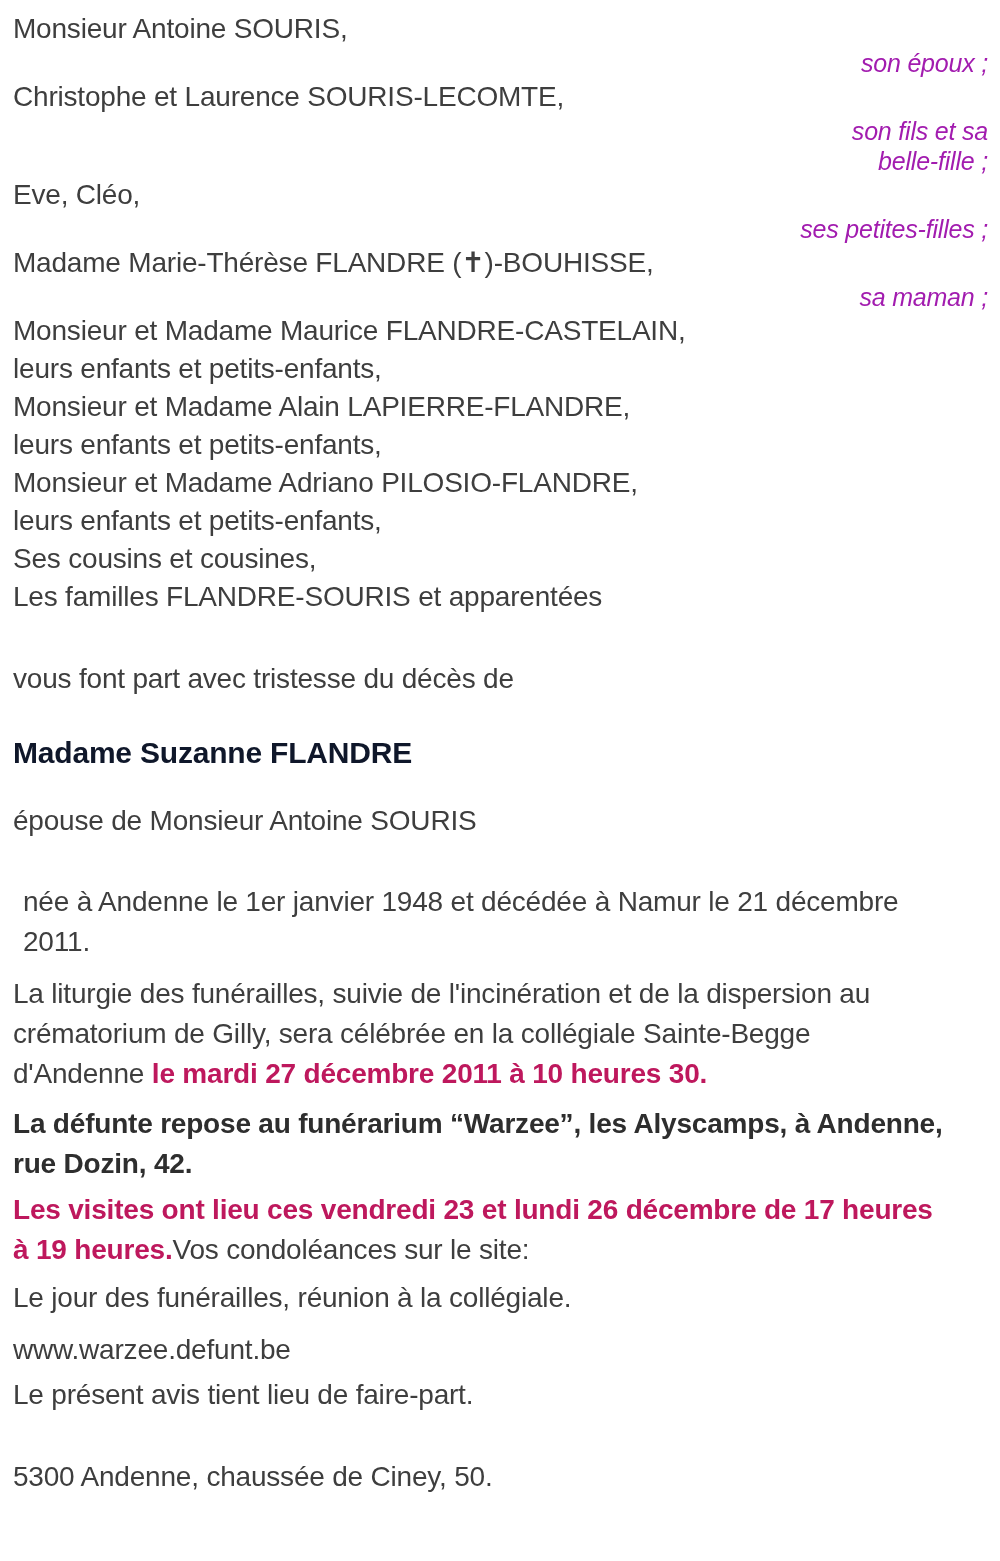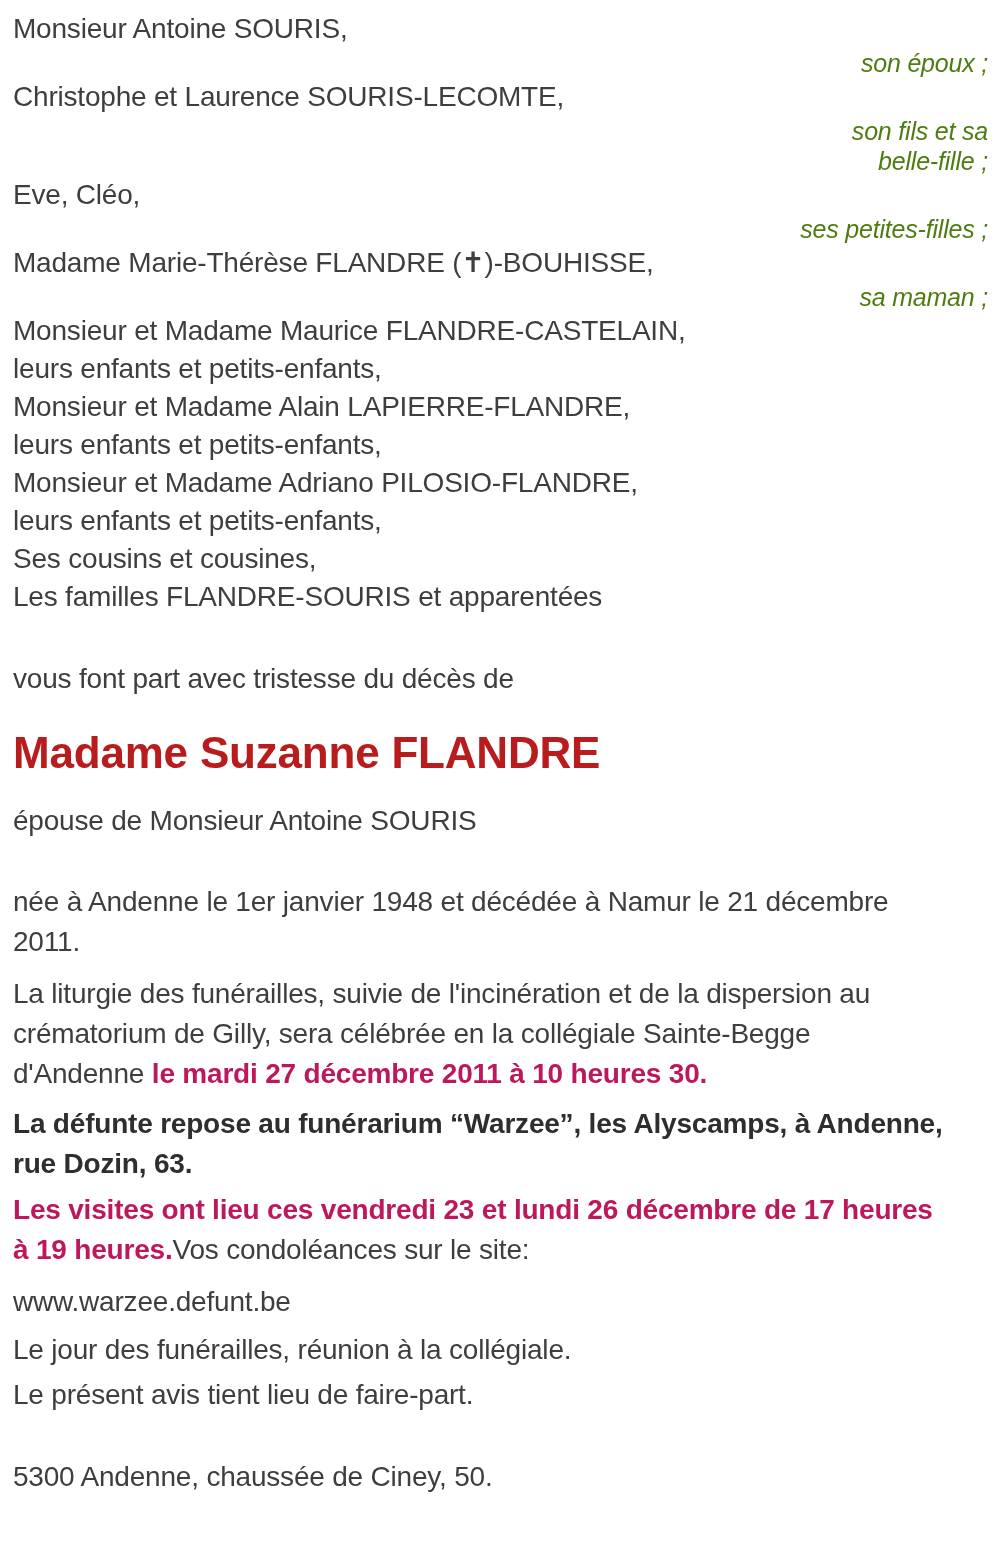--- a/index.html
+++ b/index.html
@@ -21,38 +21,38 @@
     font-size: 28px;
     line-height: 38px;
     white-space: pre-line;
   }
   .relation {
     font-size: 25px;
     line-height: 30px;
     font-style: italic;
     text-align: right;
     white-space: pre-line;
-    color: #4d7c0f;
+    color: #a21caf;
   }
   .body-line {
     font-size: 28px;
     line-height: 40px;
     white-space: pre-line;
   }
   .announce { margin-top: 44px; line-height: 38px; }
   .title {
     margin-top: 30px;
-    font-size: 44px;
+    font-size: 30px;
     line-height: 50px;
     font-weight: bold;
-    color: #b91c1c;
+    color: #0f172a;
     letter-spacing: -0.2px;
   }
   .spouse   { margin-top: 24px; line-height: 38px; }
-  .birth    { margin-top: 42px; }
+  .birth    { margin-top: 42px; margin-left: 10px; }
   .ceremony { margin-top: 12px; }
   .repose   { margin-top: 10px; font-weight: bold; color: #2e2e2e; }
   .visits   { margin-top: 6px; }
   .visits strong, .ceremony strong { font-weight: bold; color: #be185d; }
   .website  { margin-top: 12px; }
   .meeting  { margin-top: 8px; }
   .present  { margin-top: 5px; }
   .address  { margin-top: 42px; }
 </style>
 </head>
@@ -92,26 +92,26 @@
   <p class="body-line spouse">épouse de Monsieur Antoine SOURIS</p>
 
   <p class="body-line birth">née à Andenne le 1er janvier 1948 et décédée à Namur le 21 décembre
 2011.</p>
 
   <p class="body-line ceremony"><span>La liturgie des funérailles, suivie de l'incinération et de la dispersion au
 crématorium de Gilly, sera célébrée en la collégiale Sainte-Begge
 d'Andenne </span><strong>le mardi 27 décembre 2011 à 10 heures 30.</strong></p>
 
   <p class="body-line repose">La défunte repose au funérarium “Warzee”, les Alyscamps, à Andenne,
-rue Dozin, 63.</p>
+rue Dozin, 42.</p>
 
   <p class="body-line visits"><strong>Les visites ont lieu ces vendredi 23 et lundi 26 décembre de 17 heures
 à 19 heures.</strong><span>Vos condoléances sur le site:</span></p>
 
+  <p class="body-line meeting">Le jour des funérailles, réunion à la collégiale.</p>
+
   <p class="body-line website">www.warzee.defunt.be</p>
-
-  <p class="body-line meeting">Le jour des funérailles, réunion à la collégiale.</p>
 
   <p class="body-line present">Le présent avis tient lieu de faire-part.</p>
 
   <p class="body-line address">5300 Andenne, chaussée de Ciney, 50.</p>
 
 </div>
 
 </body></html>

